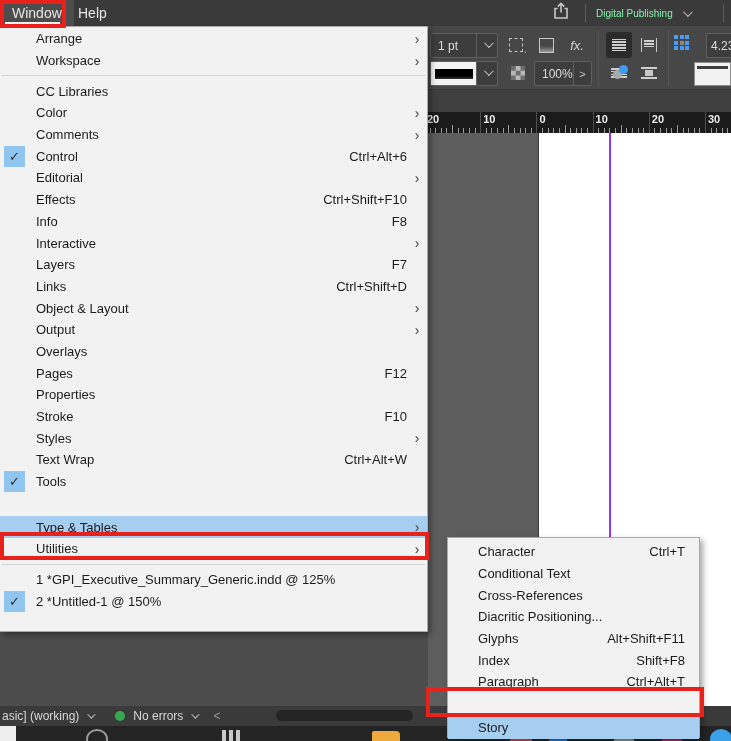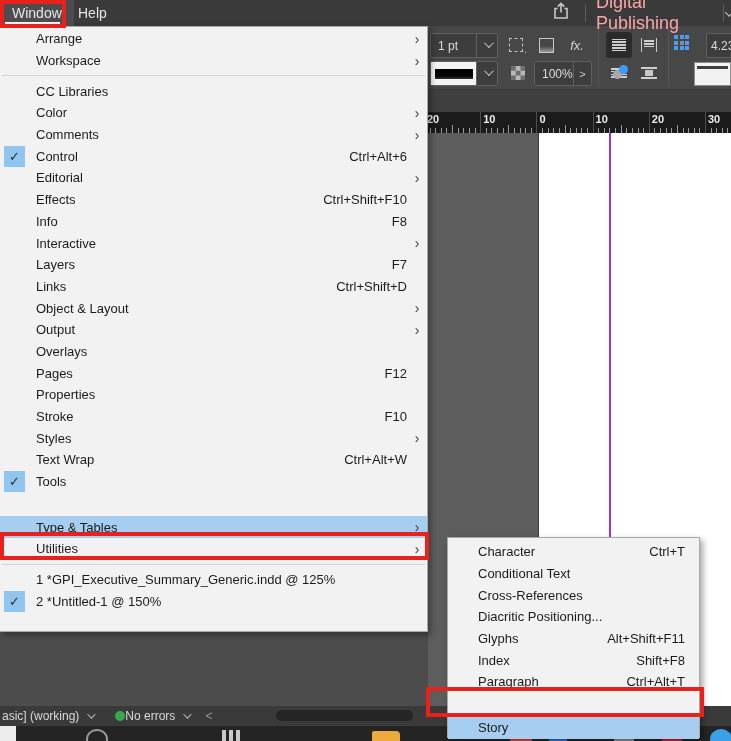--- a/index.html
+++ b/index.html
@@ -11,21 +11,21 @@
     -webkit-font-smoothing:antialiased;
   }
   
   #menubar { position:absolute; left:0; top:0; width:731px; height:26px; background:#3a3a3a; z-index:4; }
   .mb-item { position:absolute; top:0; height:26px; display:flex; align-items:center; padding:0 12px; color:#e6e6e6; font-size:14px; }
   #mb-window { left:0; background:#4d4d4d; }
   #mb-help { left:66px; }
   #mb-underline { position:absolute; left:5px; top:22px; width:55px; height:3px; background:#f5f5f5; z-index:5; }
   #share-btn { position:absolute; left:548px; top:2px; width:26px; height:22px; display:flex; align-items:center; justify-content:center; }
   .vsep { position:absolute; width:1px; background:#5c5c5c; }
-  #workspace-switcher { position:absolute; left:596px; top:0; height:26px; display:flex; align-items:center; color:#fca5a5; font-size:18px; }
+  #workspace-switcher { position:absolute; left:596px; top:0; height:26px; display:flex; align-items:center; color:#86efac; font-size:10px; }
   .chev { display:inline-block; width:7px; height:7px; border-right:1.6px solid #c2c2c2; border-bottom:1.6px solid #c2c2c2; transform:rotate(45deg) translateY(-2px); margin-left:10px; }
   
   #controlbar { position:absolute; left:428px; top:26px; width:303px; height:64px; background:#474747; border-bottom:1px solid #3a3a3a; z-index:2; }
   .cfield { position:absolute; background:#3d3d3d; border:1px solid #5f5f5f; border-radius:2px; color:#dcdcdc; font-size:12px; display:flex; align-items:center; }
   .cfield .cf-text { padding-left:7px; flex:1; }
   .cf-dd { width:21px; height:100%; border-left:1px solid #5f5f5f; display:flex; align-items:center; justify-content:center; }
   .cf-dd .chev { margin:0 0 2px 0; }
   .icnbtn { position:absolute; display:flex; align-items:center; justify-content:center; }
   .hline { background:#cfcfcf; height:1.5px; margin:1.3px 0; }
   .csep { position:absolute; width:1px; background:#3a3a3a; border-right:1px solid #555; }
@@ -448,21 +448,21 @@
       <div class="mrow">
         <span class="mlabel">Table</span>
         <span class="mshort">Shift+F9</span>
       </div>
     </div>
 
   <div id="statusbar">
     <span style="margin-left:2px;">asic] (working)</span>
     <span class="chev"></span>
     <span id="errdot" style="background: rgb(54, 169, 79);"></span>
-    <span style="">No errors</span>
+    <span style="margin-left:8px;">No errors</span>
     <span class="chev"></span>
     <span id="sb-collapse">&lt;</span>
     <span id="hscroll"></span>
   </div>
 
   <div id="taskbar">
       <div class="tbicon" style="left: 0px; width: 16px; height: 15px; top: 0px; background: rgb(237, 237, 237);"></div>
       <div class="tbicon" style="left: 86px; width: 22px; height: 20px; border-radius: 50%; border: 2.5px solid rgb(154, 154, 154);"></div>
       <div class="tbicon" style="left: 222px; width: 30px; height: 20px; top: 4px;"><span style="display: inline-block; width: 4px; height: 14px; margin-right: 3px; background: rgb(201, 201, 201);"></span><span style="display: inline-block; width: 4px; height: 14px; margin-right: 3px; background: rgb(201, 201, 201);"></span><span style="display: inline-block; width: 4px; height: 14px; margin-right: 3px; background: rgb(201, 201, 201);"></span></div>
       <div class="tbicon" style="left: 372px; width: 28px; height: 20px; top: 5px; background: rgb(237, 169, 59); border-radius: 2px 4px 2px 2px;"></div>

